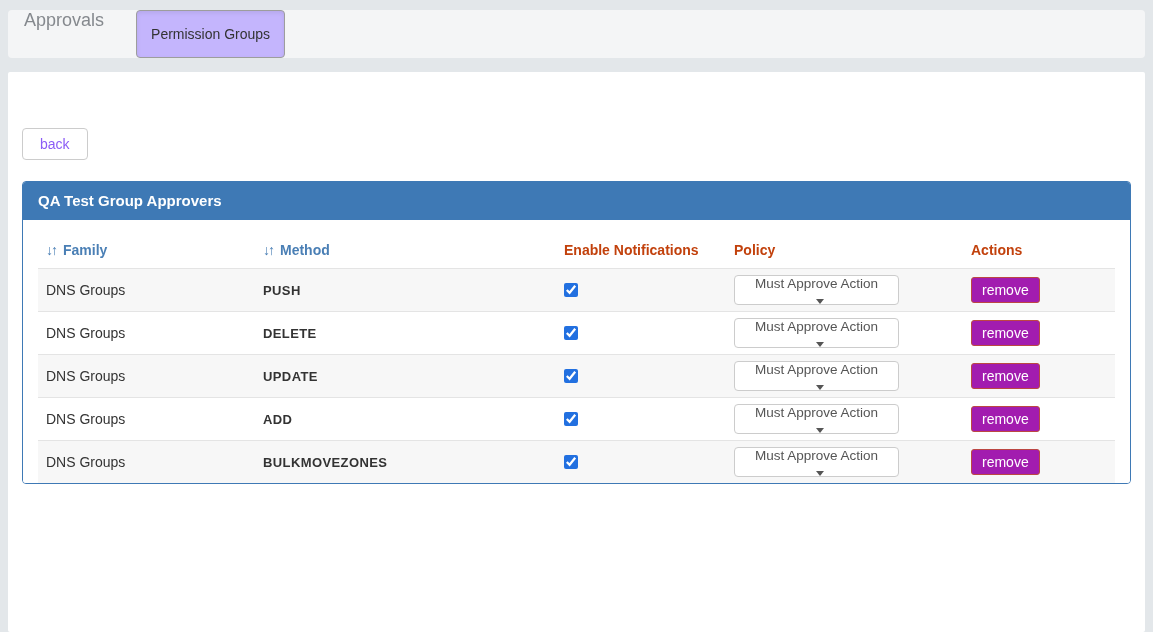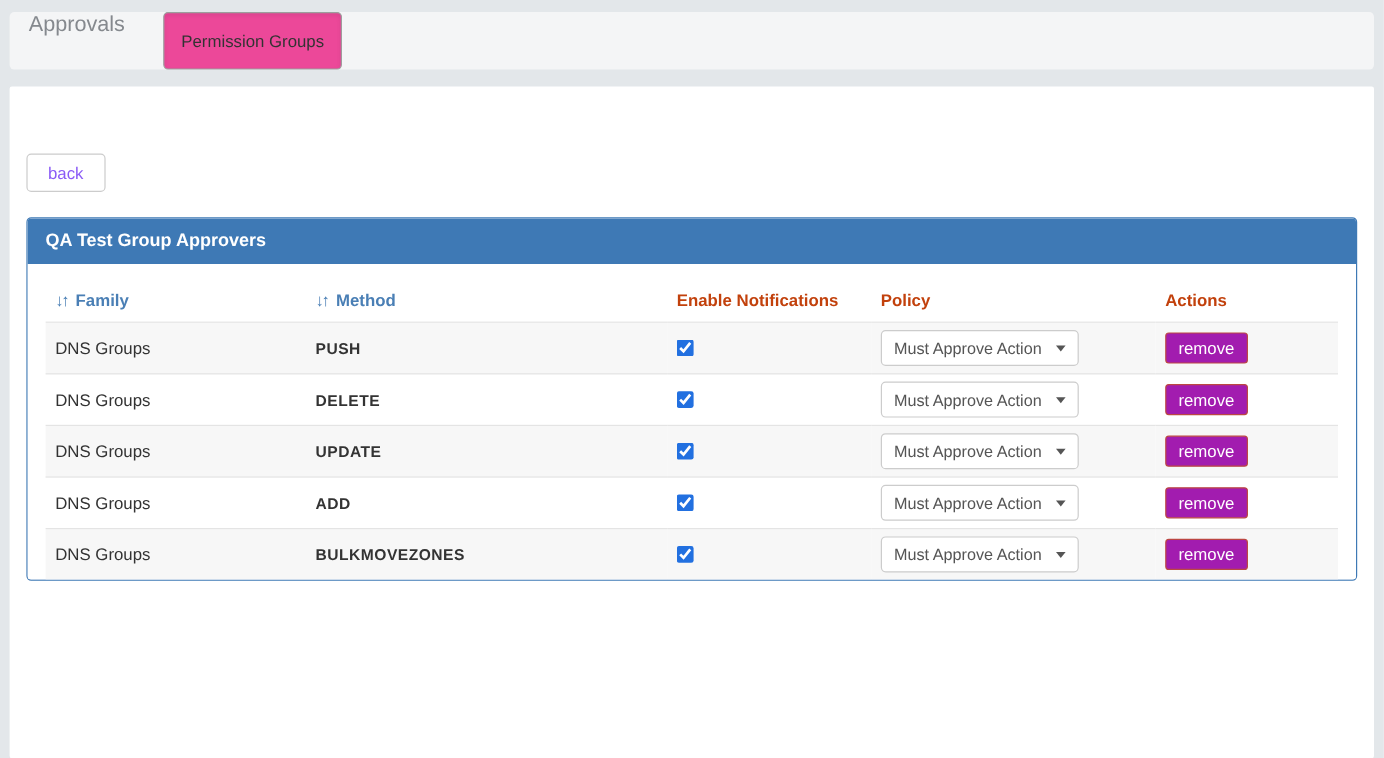--- a/index.html
+++ b/index.html
@@ -15,21 +15,21 @@
     background: #f4f5f6; border-radius: 4px;
     display: flex; padding: 0 16px;
   }
   .page-title { font-size: 18px; color: #85898e; margin-right: 32px; }
   .btn {
     font-family: inherit; font-size: 14px; color: #333;
     background: #fff; border: 1px solid #ccc; border-radius: 4px;
     padding: 7px 14px; cursor: pointer; margin-right: 17px;
   }
   .btn.active {
-    background: #ec4899; border-color: #9d9d9d;
+    background: #c4b5fd; border-color: #9d9d9d;
     box-shadow: inset 0 2px 4px rgba(0,0,0,.08);
   }
   
   .card {
     margin: 14px 8px 0; background: #fff; border-radius: 2px;
     padding: 26px 14px 0; height: 560px;
   }
   
   .tabs { display: flex; border-bottom: 1px solid #ddd; padding-left: 0; }
   .tab {
@@ -90,21 +90,21 @@
   th.sortable { color: #4a7fb5; cursor: pointer; }
   .sort-icon { letter-spacing: -2px; margin-right: 7px; font-size: 14px; }
   tbody tr { border-top: 1px solid #e4e4e4; }
   tbody tr:nth-child(odd) { background: #f7f7f7; }
   td { padding: 6px 8px; height: 41px; vertical-align: middle; }
   td.method { font-weight: bold; font-size: 13px; letter-spacing: .4px; }
   td input[type="checkbox"] {
     width: 14px; height: 14px; accent-color: #2270e0; cursor: pointer;
     display: block;
   }
-  .policy-select { width: 165px; height: 30px; padding: 0 10px; font-size: 13.5px; }
+  .policy-select { width: 165px; height: 30px; padding: 0 10px; font-size: 13.5px; flex-direction: column; }
   .remove-btn {
     font-family: inherit; font-size: 14px; color: #fff;
     background: #a21caf; border: 1px solid #bc4743; border-radius: 3px;
     padding: 4px 10px; cursor: pointer;
   }
 </style>
 </head>
 <body>
 
 <div class="topbar">

